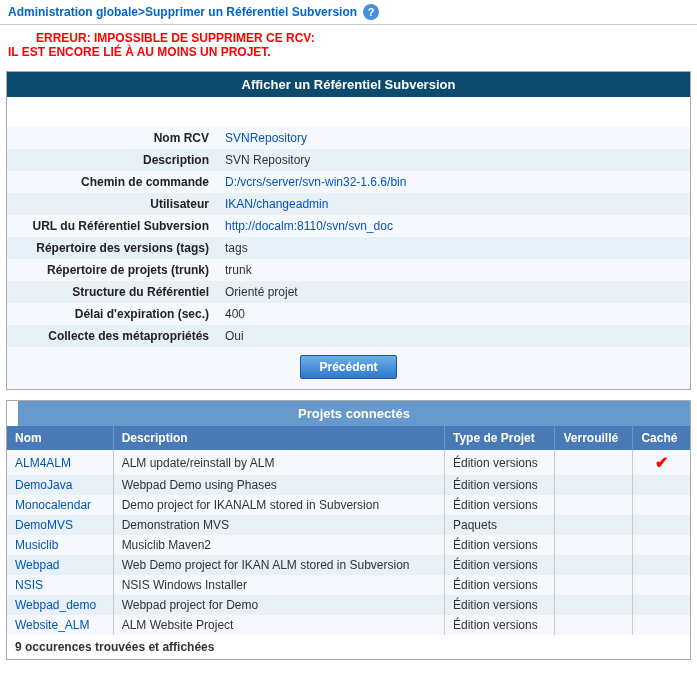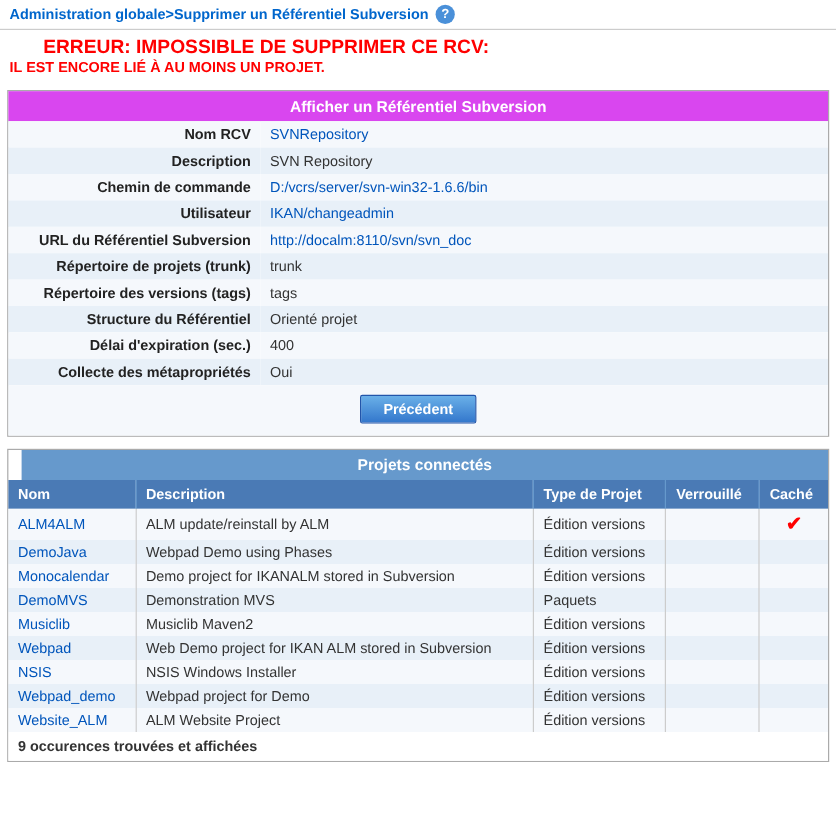--- a/index.html
+++ b/index.html
@@ -37,47 +37,48 @@
       cursor: pointer;
     }
 
     .error-section {
       padding: 6px 8px;
       background: #fff;
     }
     .error-line1 {
       color: red;
       font-weight: bold;
-      font-size: 16px;
+      font-size: 12px;
       padding-left: 28px;
     }
     .error-line2 {
       color: red;
       font-weight: bold;
       font-size: 12px;
     }
 
     .card {
       border: 1px solid #aaa;
       margin: 6px 6px;
       background: #fff;
     }
 
     .card-header {
-      background: #d946ef;
+      background: #0c4a6e;
       color: #fff;
       font-weight: bold;
       font-size: 13px;
       text-align: center;
       padding: 5px 0;
     }
 
     .info-table {
       width: 100%;
       border-collapse: collapse;
+      margin-top: 30px;
     }
     .info-table tr:nth-child(even) {
       background: #e8f0f8;
     }
     .info-table tr:nth-child(odd) {
       background: #f5f8fc;
     }
     .info-table td {
       padding: 4px 8px;
       vertical-align: middle;
@@ -210,26 +211,26 @@
         </tr>
         <tr>
           <td class="label-col">Utilisateur</td>
           <td class="value-col">IKAN/changeadmin</td>
         </tr>
         <tr>
           <td class="label-col">URL du Référentiel Subversion</td>
           <td class="value-col">http://docalm:8110/svn/svn_doc</td>
         </tr>
         <tr>
+          <td class="label-col">Répertoire des versions (tags)</td>
+          <td class="value-plain">tags</td>
+        </tr>
+        <tr>
           <td class="label-col">Répertoire de projets (trunk)</td>
           <td class="value-plain">trunk</td>
-        </tr>
-        <tr>
-          <td class="label-col">Répertoire des versions (tags)</td>
-          <td class="value-plain">tags</td>
         </tr>
         <tr>
           <td class="label-col">Structure du Référentiel</td>
           <td class="value-plain">Orienté projet</td>
         </tr>
         <tr>
           <td class="label-col">Délai d'expiration (sec.)</td>
           <td class="value-plain">400</td>
         </tr>
         <tr>

